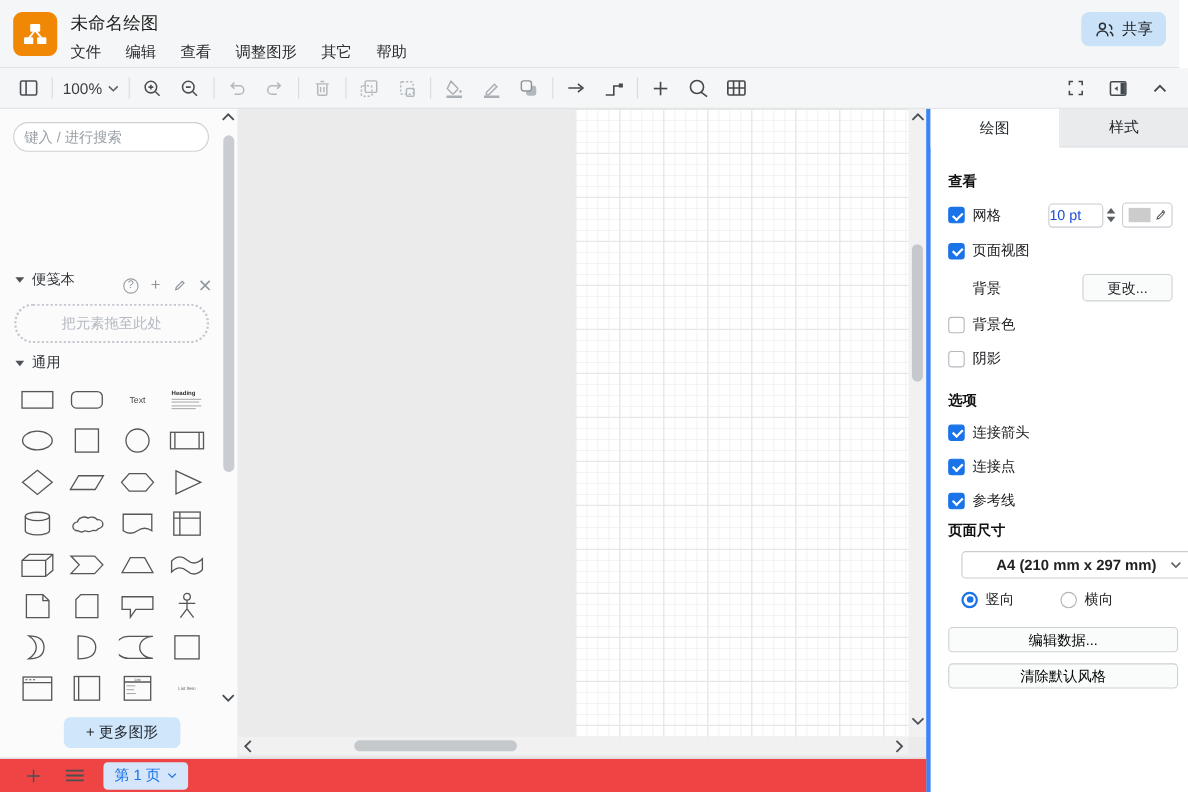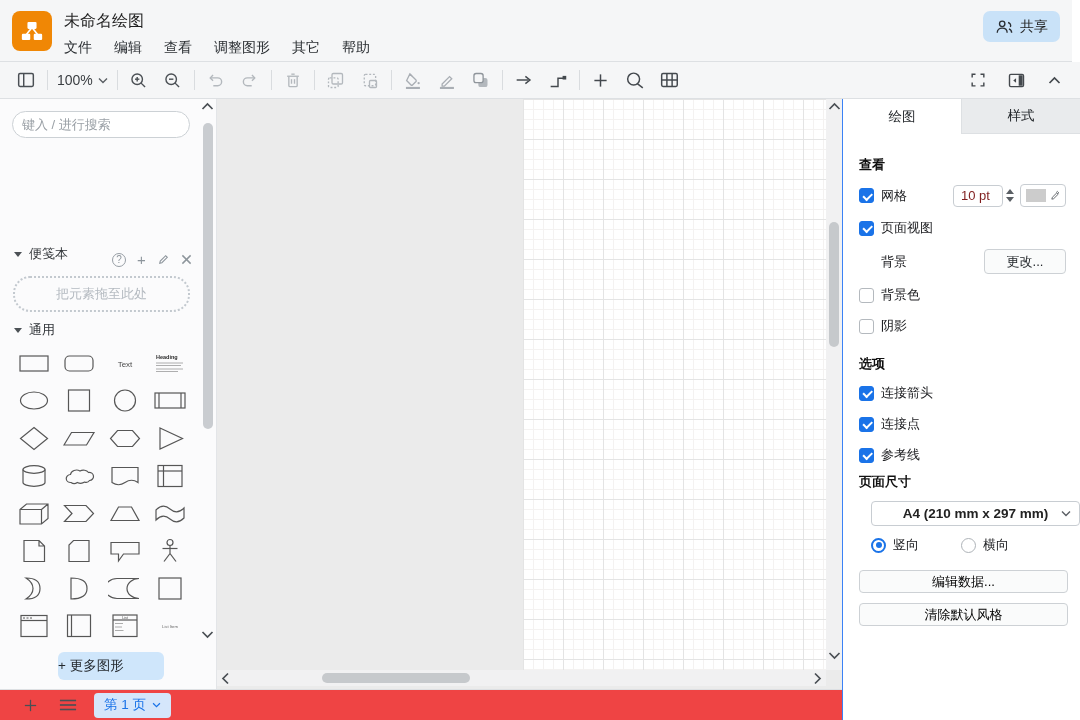--- a/index.html
+++ b/index.html
@@ -49,21 +49,21 @@
   .plus-glyph { font-size:15px; color:#8d959c; }
   .dropzone { position:absolute; left:13px; top:177px; width:177px; height:36px;
     border:2px dotted #c3c9cf; border-radius:17px; display:flex; align-items:center;
     justify-content:center; font-size:13px; color:#b4bac0; }
   .shape-grid { position:absolute; left:11px; top:149px; width:182px; height:401px;
     overflow:hidden; display:grid; grid-template-columns:repeat(4,45.5px);
     grid-auto-rows:37.5px; }
   .shape-grid { top:149px; }
   .cell { display:flex; align-items:center; justify-content:center; cursor:pointer; }
   .more-shapes { position:absolute; left:58px; top:553px; width:106px; height:28px;
-    border-radius:6px; display:flex; align-items:center; 
+    border-radius:6px; display:flex; align-items:center; justify-content:center;
     font-size:13.5px; color:#24292e; cursor:pointer; }
   
   .sb-scroll-up { position:absolute; right:2px; top:3px; }
   .sb-scroll-down { position:absolute; right:2px; top:531px; }
   .sb-thumb { position:absolute; right:3px; top:24px; width:10px; height:306px;
     background:#c9ccd0; border-radius:5px; }
 
   
   .canvas { position:absolute; left:217px; top:99px; width:625px; height:590px; background:#ebebeb; }
   .page { position:absolute; left:306px; top:0; width:319px; height:571px; background:#fff;
@@ -79,37 +79,37 @@
   .vs-up { position:absolute; left:2px; top:3px; }
   .vs-down { position:absolute; left:2px; top:552px; }
   .hscroll { position:absolute; left:0; top:571px; width:609px; height:16px; background:#f1f1f2; }
   .hscroll .thumb { position:absolute; left:105px; top:3px; width:148px; height:10px;
     background:#c6c9cc; border-radius:5px; }
   .hs-left { position:absolute; left:4px; top:2px; }
   .hs-right { position:absolute; right:4px; top:2px; }
 
   
   .panel { position:absolute; left:842px; top:99px; width:238px; height:621px;
-    background:#fff; border-left:1px solid #3b82f6; }
+    background:#fff; border-left:4px solid #3b82f6; }
   .tabs { display:flex; height:35px; font-size:13.5px; }
   .tab { flex:1; display:flex; align-items:center; justify-content:center; cursor:pointer; color:#24282c; }
   .tab.active { background:#fff; border-right:1px solid #dde0e3; }
   .tab.inactive { background:#e9ebed; border-bottom:1px solid #dde0e3; }
   .panel-body { padding:14px 14px 0 16px; font-size:13px; }
   .p-heading { font-weight:bold; color:#111; margin:8px 0 10px 0; }
   .p-row { display:flex; align-items:center; margin-bottom:11px; min-height:20px; }
   .cb { width:15px; height:15px; border-radius:3px; margin-right:7px; flex:none;
     border:1px solid #b4b9be; background:#fff; position:relative; cursor:pointer; }
   .cb.checked { background:#1a73e8; border-color:#1a73e8; }
   .cb.checked::after { content:""; position:absolute; left:3px; top:3.5px; width:7px; height:3.5px;
     border-left:2px solid #fff; border-bottom:2px solid #fff; transform:rotate(-45deg); }
   .indent { margin-left:22px; }
   .grid-cluster { margin-left:auto; display:flex; align-items:center; }
   .grid-size-input { width:50px; height:22px; border:1px solid #c8cdd2; border-radius:4px;
-    background:#fff; text-align:center; padding-right:5px; font-size:13px; color:#7f1d1d;
+    background:#fff; text-align:left; padding-right:5px; font-size:13px; color:#1d4ed8;
     font-family:inherit; outline:none; }
   .spinner { display:flex; flex-direction:column; gap:3px; margin:0 6px 0 3px; cursor:pointer; }
   .spin-up { width:0; height:0; border-left:4px solid transparent; border-right:4px solid transparent; border-bottom:5px solid #5a5f64; }
   .spin-dn { width:0; height:0; border-left:4px solid transparent; border-right:4px solid transparent; border-top:5px solid #5a5f64; }
   .color-btn { width:46px; height:23px; border:1px solid #c8cdd2; border-radius:4px; background:#fff;
     display:flex; align-items:center; justify-content:center; gap:4px; cursor:pointer; }
   .swatch { width:20px; height:13px; background:#ccc; }
   .mini-btn { margin-left:auto; width:82px; height:25px; border:1px solid #cdd1d5; border-radius:4px;
     background:#fafbfb; font-size:13px; color:#24282c; display:flex; align-items:center;
     justify-content:center; cursor:pointer; }

